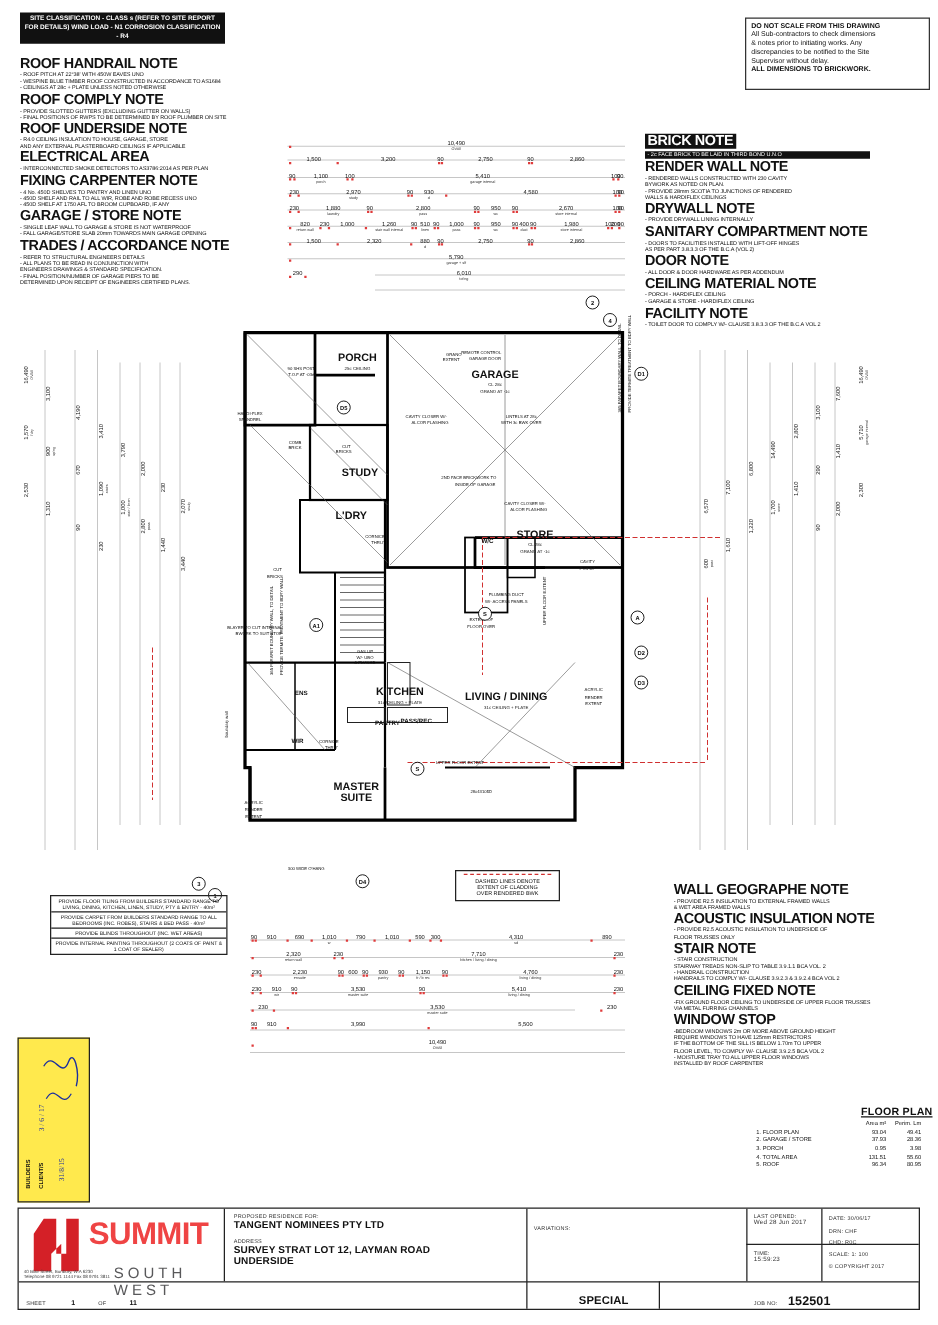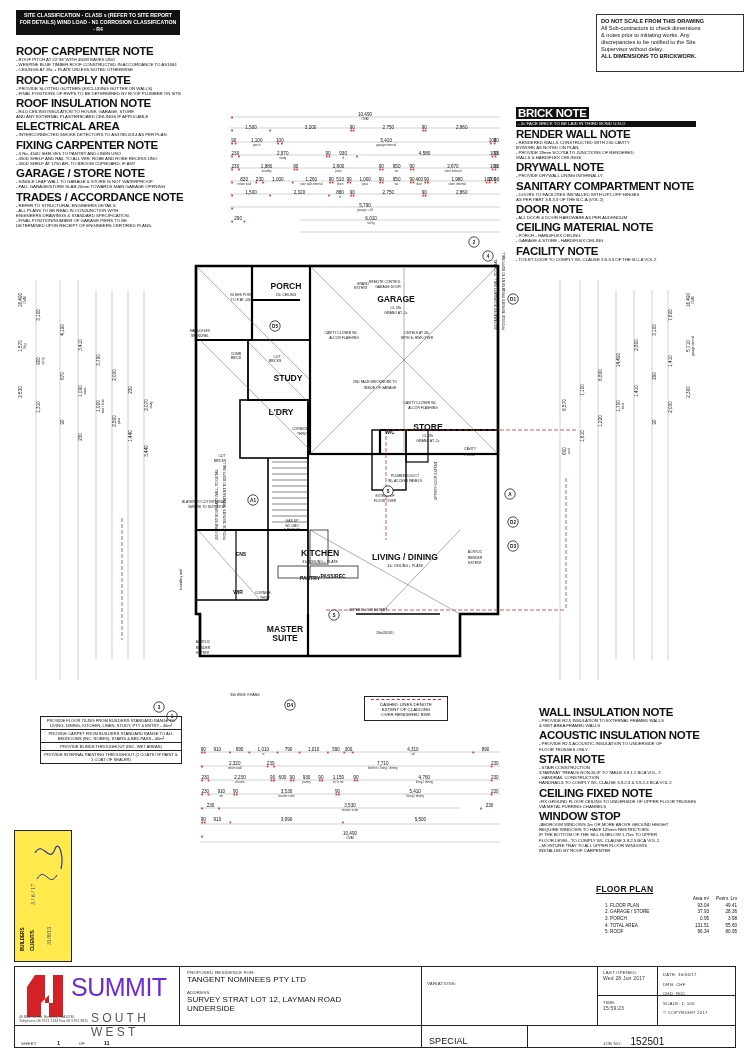--- a/index.html
+++ b/index.html
@@ -29,21 +29,21 @@
   
   #rightnotes{left:516px;top:103px;width:180px;}
   #rightnotes2{left:539px;top:705px;width:186px;}
 
   
   #plan{left:0;top:0;width:750px;height:960px;}
   svg{display:block;}
 
   
   #schedule{left:596px;top:884px;width:150px;font-size:5px;}
-  #schedule .t{text-align:left;font-weight:bold;font-size:8.5px;
+  #schedule .t{text-align:right;font-weight:bold;font-size:8.5px;
                text-decoration:underline;margin-bottom:2px;letter-spacing:0.2px;}
   #schedule table{border-collapse:collapse;width:134px;margin-left:8px;font-size:4.6px;}
   #schedule td{padding:0.3px 1px;line-height:6px;white-space:nowrap;}
   #schedule td.n{text-align:right;width:26px;}
   #schedule tr.hd td{text-align:right;}
 
   
   #finishes{left:40px;top:716px;width:140px;border:0.7px solid #222;}
   #finishes div{border-bottom:0.7px solid #222;font-size:4.1px;line-height:5px;
                 text-align:center;padding:1px 2px;}
@@ -57,25 +57,25 @@
   
   #sigbox{left:14px;top:830px;width:56px;height:130px;border:1px solid #222;background:#ffe94d;}
   #sigbox .vtxt{position:absolute;font-size:4.6px;transform:rotate(-90deg);
                 transform-origin:left top;white-space:nowrap;font-weight:bold;}
   #sigscribble{position:absolute;left:16px;top:4px;width:38px;height:122px;}
 
   
   #title{left:14px;top:966px;width:722px;height:82px;border:1px solid #222;box-sizing:border-box;}
   #title .cell{position:absolute;box-sizing:border-box;}
   .tl{font-size:4.4px;letter-spacing:0.2px;color:#333;}
-  .tv{font-size:8px;font-weight:normal;letter-spacing:0.1px;}
+  .tv{font-size:8px;font-weight:bold;letter-spacing:0.1px;}
   .tvs{font-size:5.6px;font-weight:bold;}
   #logo{position:absolute;left:0;top:0;width:164px;height:58px;}
-  #logo .word{position:absolute;left:56px;top:6px;font-size:25px;font-weight:normal;
-              color:#6d28d9;letter-spacing:-0.5px;}
+  #logo .word{position:absolute;left:56px;top:6px;font-size:25px;font-weight:bold;
+              color:#ef4444;letter-spacing:-0.5px;}
   #logo .word2{position:absolute;left:76px;top:44px;font-size:12px;color:#58585a;letter-spacing:3.2px;}
   #logo .addr{position:absolute;left:4px;top:48px;font-size:3.6px;color:#444;line-height:4.4px;}
   .vline{position:absolute;background:#222;width:1px;}
   .hline{position:absolute;background:#222;height:1px;}
 </style>
 </head>
 <body>
 
 <div class="sheet">
 
@@ -84,28 +84,28 @@
   <div class="abs" id="notice">
     <div class="bold">DO NOT SCALE FROM THIS DRAWING</div>
     <div>All Sub-contractors to check dimensions</div>
     <div>&amp; notes prior to initiating works. Any</div>
     <div>discrepancies to be notified to the Site</div>
     <div>Supervisor without delay.</div>
     <div class="bold">ALL DIMENSIONS TO BRICKWORK.</div>
   </div>
 
   <div class="abs" id="leftnotes">
-      <div class="note-h">ROOF CARPENTER NOTE</div>
+      <div class="note-h">ROOF HANDRAIL NOTE</div>
       <div class="note-b">- ROOF PITCH AT 22°38' WITH 450W EAVES UNO</div>
       <div class="note-b">- WESPINE BLUE TIMBER ROOF CONSTRUCTED IN ACCORDANCE TO AS1684</div>
       <div class="note-b">- CEILINGS AT 28c + PLATE UNLESS NOTED OTHERWISE</div>
       <div class="note-h">ROOF COMPLY NOTE</div>
       <div class="note-b">- PROVIDE SLOTTED GUTTERS (EXCLUDING GUTTER ON WALLS)</div>
       <div class="note-b">- FINAL POSITIONS OF RWPS TO BE DETERMINED BY ROOF PLUMBER ON SITE</div>
-      <div class="note-h">ROOF INSULATION NOTE</div>
+      <div class="note-h">ROOF UNDERSIDE NOTE</div>
       <div class="note-b">- R4.0 CEILING INSULATION TO HOUSE, GARAGE, STORE</div>
       <div class="note-b">AND ANY EXTERNAL PLASTERBOARD CEILINGS IF APPLICABLE</div>
       <div class="note-h">ELECTRICAL AREA</div>
       <div class="note-b">- INTERCONNECTED SMOKE DETECTORS TO AS3786:2014 AS PER PLAN</div>
       <div class="note-h">FIXING CARPENTER NOTE</div>
       <div class="note-b">- 4 No. 450D SHELVES TO PANTRY AND LINEN UNO</div>
       <div class="note-b">- 450D SHELF AND RAIL TO ALL WIR, ROBE AND ROBE RECESS UNO</div>
       <div class="note-b">- 450D SHELF AT 1750 AFL TO BROOM CUPBOARD, IF ANY</div>
       <div class="note-h">GARAGE / STORE NOTE</div>
       <div class="note-b">- SINGLE LEAF WALL TO GARAGE &amp; STORE IS NOT WATERPROOF</div>
@@ -113,21 +113,21 @@
       <div class="note-h">TRADES / ACCORDANCE NOTE</div>
       <div class="note-b">- REFER TO STRUCTURAL ENGINEERS DETAILS</div>
       <div class="note-b">- ALL PLANS TO BE READ IN CONJUNCTION WITH</div>
       <div class="note-b">  ENGINEERS DRAWINGS &amp; STANDARD SPECIFICATION.</div>
       <div class="note-b">- FINAL POSITION/NUMBER OF GARAGE PIERS TO BE</div>
       <div class="note-b">  DETERMINED UPON RECEIPT OF ENGINEERS CERTIFIED PLANS.</div>
     </div>
 
   <div class="abs" id="rightnotes"><div class="note-h inv">BRICK NOTE</div><div class="inv-b">- 2c FACE BRICK TO BE LAID IN THIRD BOND U.N.O</div><div class="note-h">RENDER WALL NOTE</div><div class="note-b">- RENDERED WALLS CONSTRUCTED WITH 230 CAVITY</div><div class="note-b">BYWORK AS NOTED ON PLAN.</div><div class="note-b">- PROVIDE 28mm SCOTIA TO JUNCTIONS OF RENDERED</div><div class="note-b">WALLS &amp; HARDIFLEX CEILINGS</div><div class="note-h">DRYWALL NOTE</div><div class="note-b">- PROVIDE DRYWALL LINING INTERNALLY</div><div class="note-h">SANITARY COMPARTMENT NOTE</div><div class="note-b">- DOORS TO FACILITIES INSTALLED WITH LIFT-OFF HINGES</div><div class="note-b">AS PER PART 3.8.3.3 OF THE B.C.A (VOL 2)</div><div class="note-h">DOOR NOTE</div><div class="note-b">- ALL DOOR &amp; DOOR HARDWARE AS PER ADDENDUM</div><div class="note-h">CEILING MATERIAL NOTE</div><div class="note-b">- PORCH - HARDIFLEX CEILING</div><div class="note-b">- GARAGE &amp; STORE - HARDIFLEX CEILING</div><div class="note-h">FACILITY NOTE</div><div class="note-b">- TOILET DOOR TO COMPLY W/- CLAUSE 3.8.3.3 OF THE B.C.A VOL 2</div></div>
   <div class="abs" id="rightnotes2">
-      <div class="note-h">WALL INSULATION NOTE</div>
+      <div class="note-h">WALL GEOGRAPHE NOTE</div>
       <div class="note-b">- PROVIDE R2.5 INSULATION TO EXTERNAL FRAMED WALLS</div>
       <div class="note-b">&amp; WET AREA FRAMED WALLS</div>
       <div class="note-h">ACOUSTIC INSULATION NOTE</div>
       <div class="note-b">- PROVIDE R2.5 ACOUSTIC INSULATION TO UNDERSIDE OF</div>
       <div class="note-b">FLOOR TRUSSES ONLY</div>
       <div class="note-h">STAIR NOTE</div>
       <div class="note-b">- STAIR CONSTRUCTION</div>
       <div class="note-b">  STAIRWAY TREADS NON-SLIP TO TABLE 3.9.1.1 BCA VOL. 2</div>
       <div class="note-b">- HANDRAIL CONSTRUCTION</div>
       <div class="note-b">  HANDRAILS TO COMPLY W/- CLAUSE 3.9.2.3 &amp; 3.9.2.4 BCA VOL 2</div>
@@ -775,21 +775,21 @@
       <div class="tl">© COPYRIGHT 2017</div>
     </div>
 
     <div class="cell" style="left:6px;top:64px;">
       <span class="tl">SHEET</span>
       <span class="tvs" style="margin-left:16px;">1</span>
       <span class="tl" style="margin-left:14px;">OF</span>
       <span class="tvs" style="margin-left:14px;">11</span>
     </div>
     <div class="cell" style="left:414px;top:63px;">
-      <span class="tv" style="font-size:9px;">SPECIAL</span>
+      <span class="tv" style="font-size:9px;margin-left:34px;">SPECIAL</span>
     </div>
     <div class="cell" style="left:588px;top:64px;">
       <span class="tl">JOB NO:</span>
       <span class="tv" style="font-size:10px;margin-left:4px;">152501</span>
     </div>
   </div>
 
 </div>
 
 </body></html>

